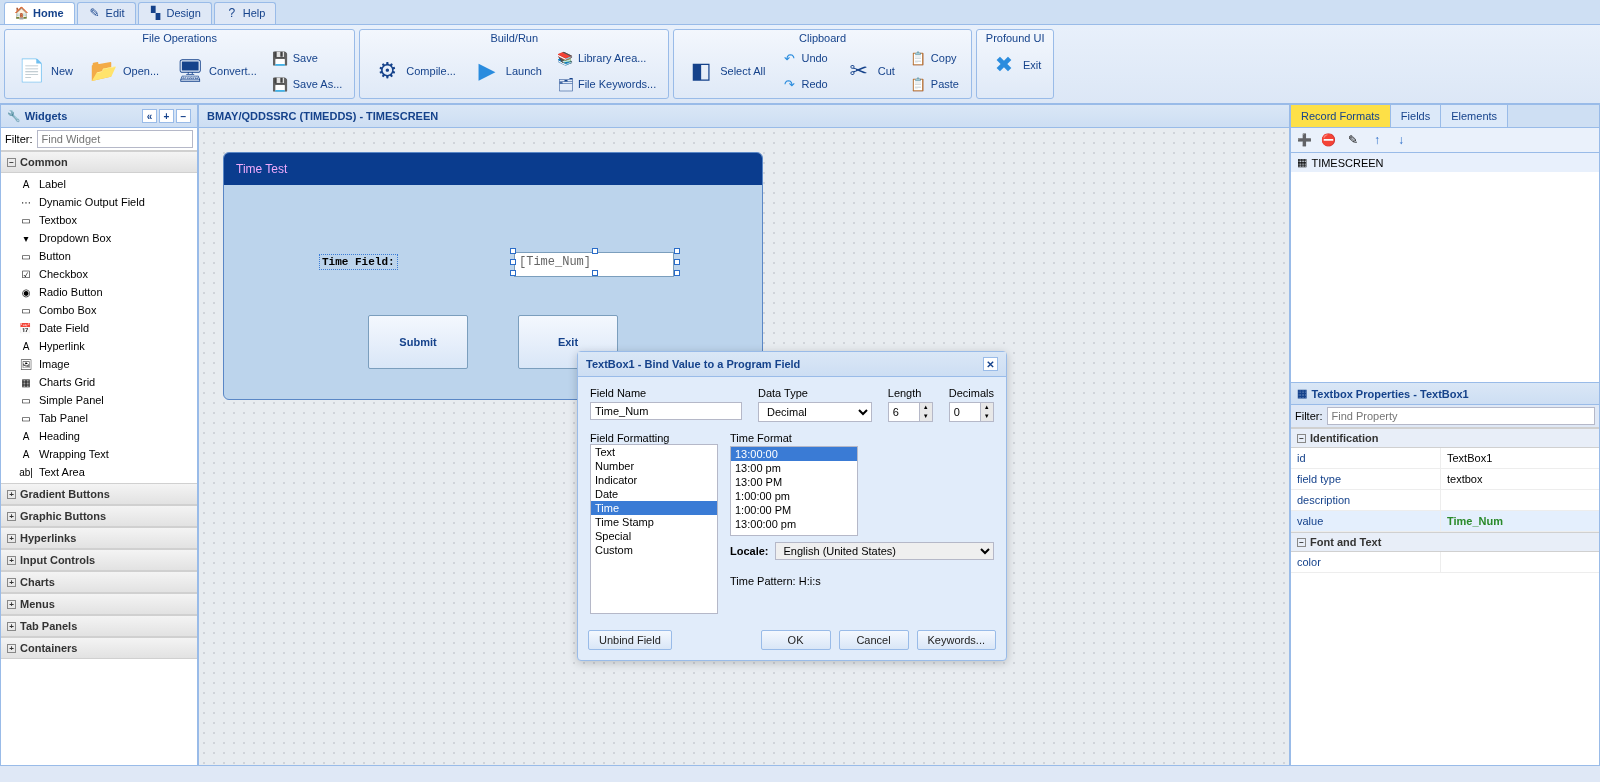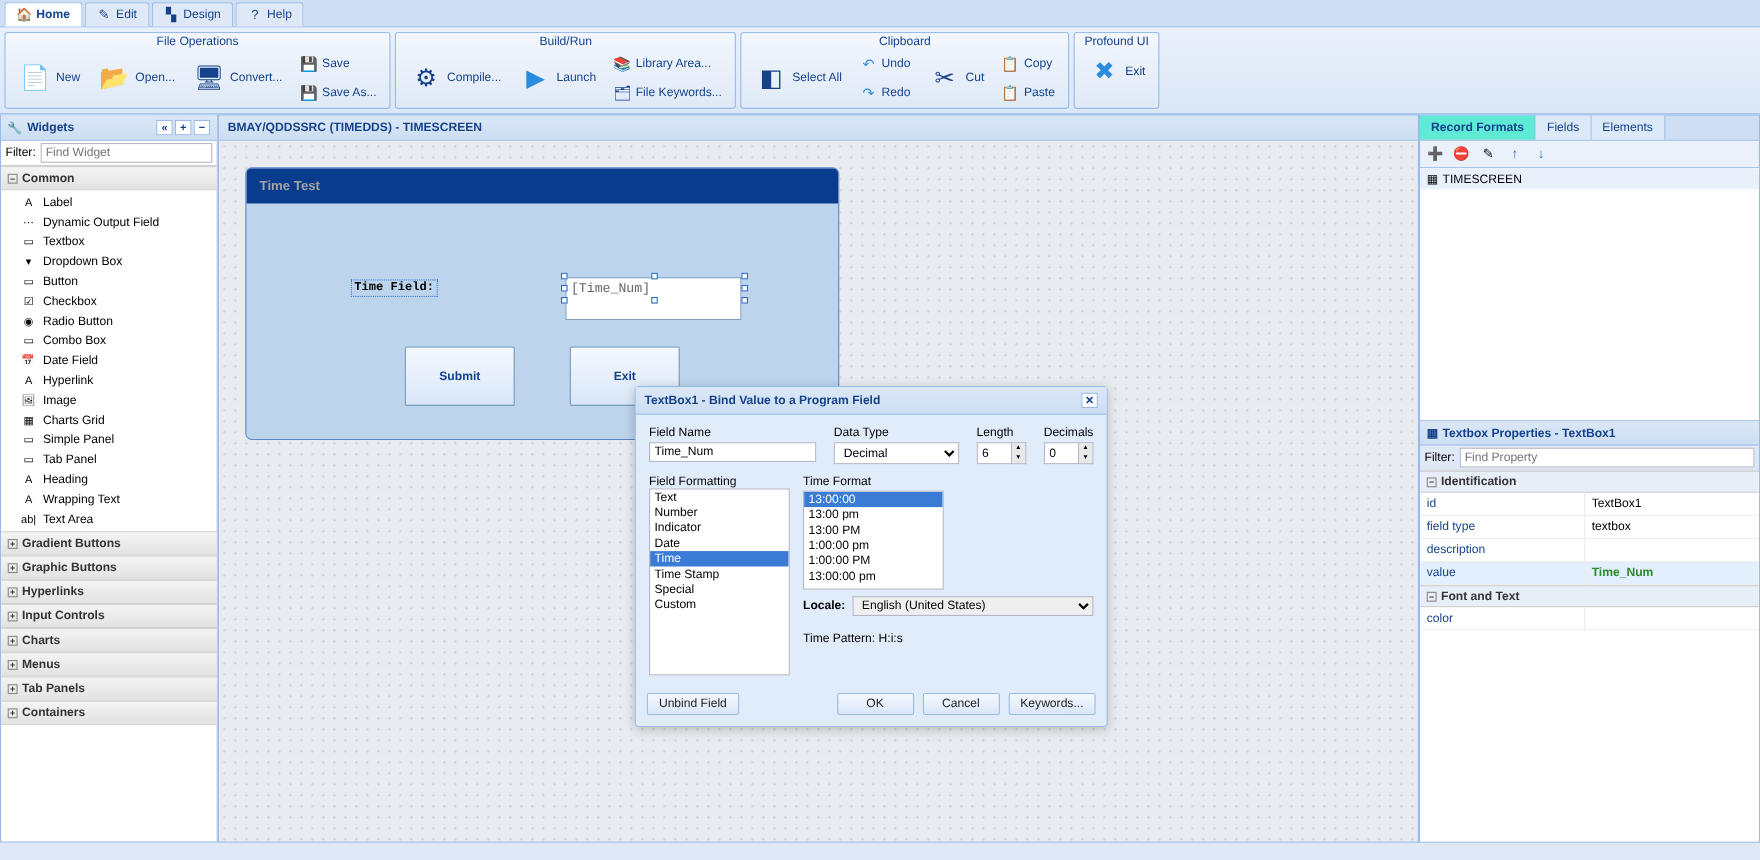--- a/index.html
+++ b/index.html
@@ -35,24 +35,24 @@
 .widget-items { padding: 2px 0; }
 .widget-item { display: flex; align-items: center; gap: 6px; padding: 3px 6px 3px 18px; cursor: pointer; }
 .widget-item .wi { width: 14px; height: 12px; display: inline-flex; align-items: center; justify-content: center; font-size: 10px; }
 
 
 .canvas-wrap { flex: 1; display: flex; flex-direction: column; }
 .canvas-title { background: linear-gradient(#dae7f6,#cddef3); border: 1px solid #99bbe8; padding: 5px 8px; color: #15428b; font-weight: bold; }
 .canvas { flex: 1; background: #e8ecf0; background-image: radial-gradient(#d0d4da 1px, transparent 1px); background-size: 10px 10px; position: relative; border: 1px solid #99bbe8; border-top: none; padding: 24px; }
 
 .form-panel { width: 540px; background: #bcd4ec; border: 1px solid #5a87c6; border-radius: 6px; overflow: hidden; }
-.form-panel-hd { background: #0a3c8e; color: #a3a3a3; font-weight: bold; padding: 9px 12px; font-size: 12px; }
+.form-panel-hd { background: #0a3c8e; color: #f0abfc; font-weight: normal; padding: 9px 12px; font-size: 12px; }
 .form-panel-bd { padding: 55px 20px 30px; position: relative; }
 .field-lbl { position: absolute; top: 70px; left: 96px; font-family: "Courier New", monospace; font-weight: bold; outline: 1px dotted #3a7bd5; padding: 1px 2px; }
-.field-box { position: absolute; top: 67px; left: 290px; width: 160px; height: 39px; border: 1px solid #7b9ebd; background: #fff; font-family: "Courier New", monospace; padding: 2px 4px; color: #666; font-size: 12px; }
+.field-box { position: absolute; top: 67px; left: 290px; width: 160px; height: 25px; border: 1px solid #7b9ebd; background: #fff; font-family: "Courier New", monospace; padding: 2px 4px; color: #666; font-size: 12px; }
 .sel-handle { position: absolute; width: 6px; height: 6px; border: 1px solid #2a6cc8; background: #fff; }
 .form-btns { display: flex; gap: 50px; justify-content: center; margin-top: 75px; }
 .form-btn { width: 100px; padding: 20px; background: linear-gradient(#f4f8fe,#d9e6f7); border: 1px solid #7b9ebd; color: #15428b; font-weight: bold; border-radius: 2px; cursor: pointer; font-size: 11px; }
 
 
 .dialog { position: absolute; top: 223px; left: 378px; width: 430px; background: #e1ecfa; border: 1px solid #99bbe8; border-radius: 4px; box-shadow: 0 2px 10px rgba(0,0,0,0.2); }
 .dialog-hd { background: linear-gradient(#dae7f6,#cddef3); padding: 5px 8px; display: flex; align-items: center; color: #15428b; font-weight: bold; border-bottom: 1px solid #99bbe8; }
 .dialog-close { margin-left: auto; width: 15px; height: 14px; border: 1px solid #99bbe8; background: #fff; display: flex; align-items: center; justify-content: center; font-size: 10px; cursor: pointer; }
 .dialog-bd { padding: 10px 12px; }
 .dlg-row1 { display: flex; gap: 16px; margin-bottom: 10px; }
@@ -73,21 +73,21 @@
 .locale-row select { border: 1px solid #b5b8c8; padding: 1px 4px; font-size: 11px; flex: 1; }
 .pattern-row { margin-top: 15px; font-size: 11px; }
 .dialog-ft { display: flex; gap: 8px; padding: 6px 10px 10px; }
 .dlg-btn { padding: 3px 10px; background: linear-gradient(#f4f8fe,#d9e6f7); border: 1px solid #99bbe8; border-radius: 2px; cursor: pointer; color: #222; font-size: 11px; min-width: 70px; }
 .dialog-ft .spacer { flex: 1; }
 
 
 .right-panel { width: 310px; display: flex; flex-direction: column; }
 .right-tabs { display: flex; background: #cedff3; border: 1px solid #99bbe8; }
 .rtab { padding: 5px 10px; border-right: 1px solid #99bbe8; cursor: pointer; color: #15428b; background: #dce9f9; }
-.rtab.active { background: #5eead4; font-weight: bold; }
+.rtab.active { background: #fde047; font-weight: normal; }
 .rec-tools { display: flex; gap: 8px; padding: 4px 6px; border: 1px solid #99bbe8; border-top: none; background: #eaf1fb; }
 .rec-tools span { width: 16px; height: 16px; display: inline-flex; align-items: center; justify-content: center; cursor: pointer; font-size: 12px; }
 .rec-list { flex: 0 0 230px; border: 1px solid #99bbe8; border-top: none; background: #fff; overflow-y: auto; }
 .rec-item { padding: 3px 6px; background: #e8f0fc; display: flex; align-items: center; gap: 4px; }
 .prop-panel { flex: 1; border: 1px solid #99bbe8; border-top: none; display: flex; flex-direction: column; }
 .prop-hd { background: linear-gradient(#dae7f6,#cddef3); border-bottom: 1px solid #99bbe8; padding: 4px 6px; color: #15428b; font-weight: bold; display: flex; align-items: center; gap: 4px; }
 .prop-grid { flex: 1; background: #fff; overflow-y: auto; }
 .prop-section { background: #e8eef8; padding: 3px 6px; font-weight: bold; color: #333; border-top: 1px solid #d0d0d0; border-bottom: 1px solid #d0d0d0; display: flex; align-items: center; gap: 4px; }
 .prop-row { display: flex; border-bottom: 1px solid #ededed; }
 .prop-row > div:first-child { width: 150px; padding: 4px 6px; color: #15428b; border-right: 1px solid #ededed; }

